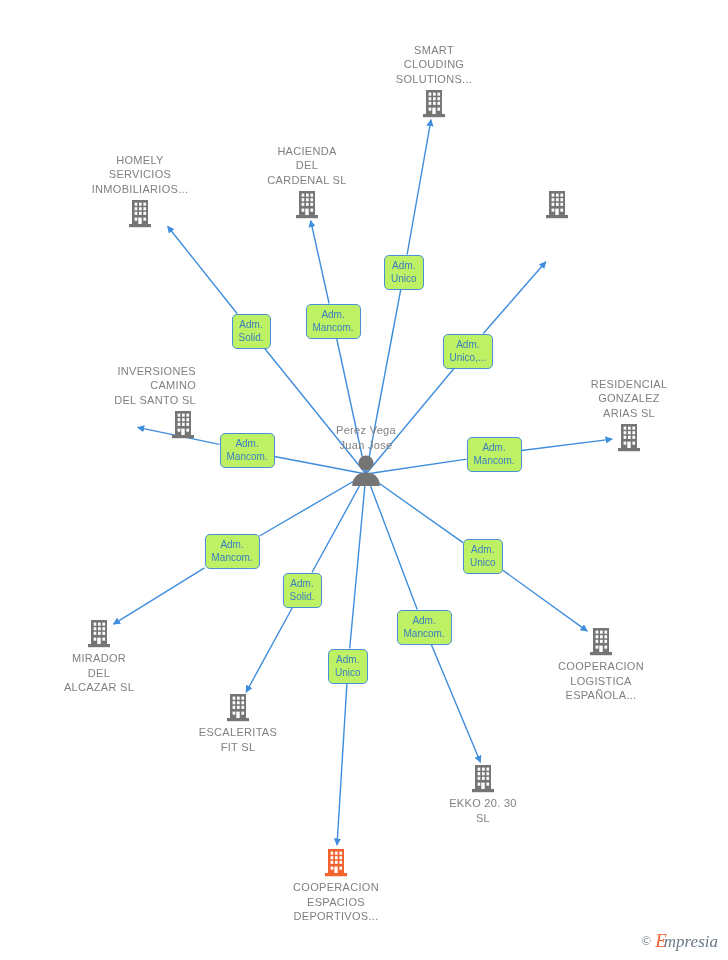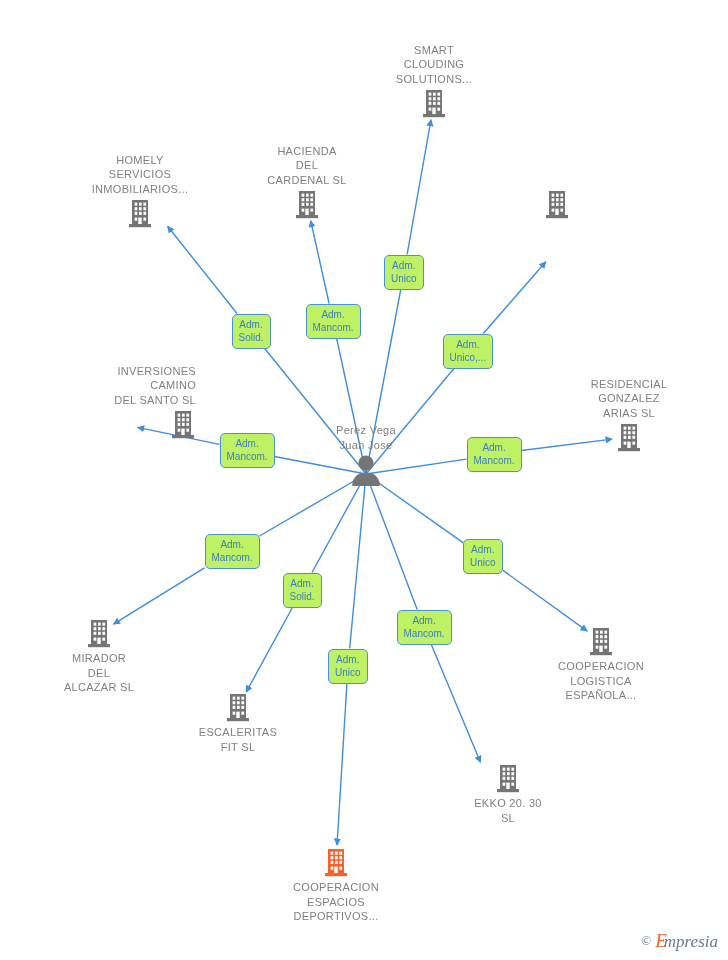--- a/index.html
+++ b/index.html
@@ -328,21 +328,21 @@
           <rect x="12" y="13.8" width="2.7" height="3.1" fill="#ffffff"></rect>
           <rect x="16.4" y="13.8" width="2.7" height="3.1" fill="#ffffff"></rect>
           <rect x="11.3" y="19.6" width="3.4" height="6.4" fill="#ffffff"></rect>
           <rect x="7.6" y="19.6" width="2.7" height="3.1" fill="#ffffff"></rect>
           <rect x="16.4" y="19.6" width="2.7" height="3.1" fill="#ffffff"></rect>
         </svg></span>
       <div class="node-label">COOPERACION
 ESPACIOS
 DEPORTIVOS...</div>
     </div>
-    <div class="node label-bottom" style="left: 508px; top: 763px; text-align: center;">
+    <div class="node label-bottom" style="left: 483px; top: 763px; text-align: center;">
       <span class="node-icon"><svg width="26" height="30" viewBox="0 0 26 30">
           <path d="M5 2 H21 V26 H5 Z" fill="#757575"></path>
           <rect x="2" y="26" width="22" height="3.2" fill="#757575"></rect>
           <rect x="7.6" y="4.6" width="2.7" height="3.1" fill="#ffffff"></rect>
           <rect x="12" y="4.6" width="2.7" height="3.1" fill="#ffffff"></rect>
           <rect x="16.4" y="4.6" width="2.7" height="3.1" fill="#ffffff"></rect>
           <rect x="7.6" y="9.2" width="2.7" height="3.1" fill="#ffffff"></rect>
           <rect x="12" y="9.2" width="2.7" height="3.1" fill="#ffffff"></rect>
           <rect x="16.4" y="9.2" width="2.7" height="3.1" fill="#ffffff"></rect>
           <rect x="7.6" y="13.8" width="2.7" height="3.1" fill="#ffffff"></rect>

